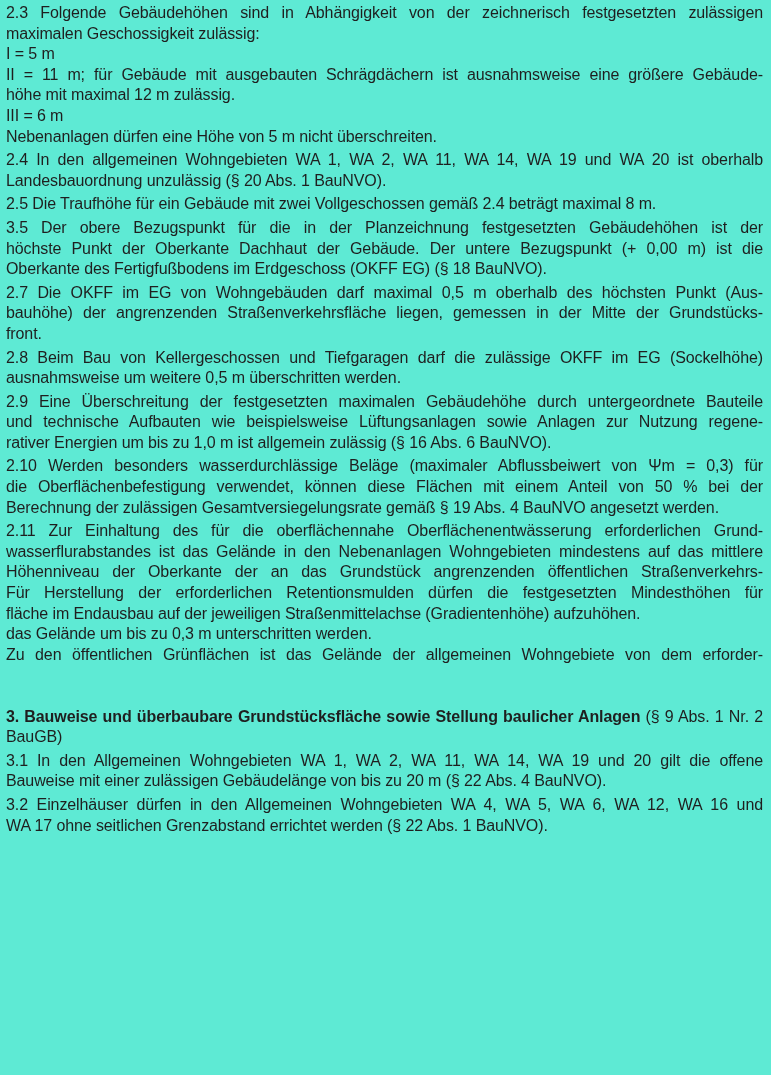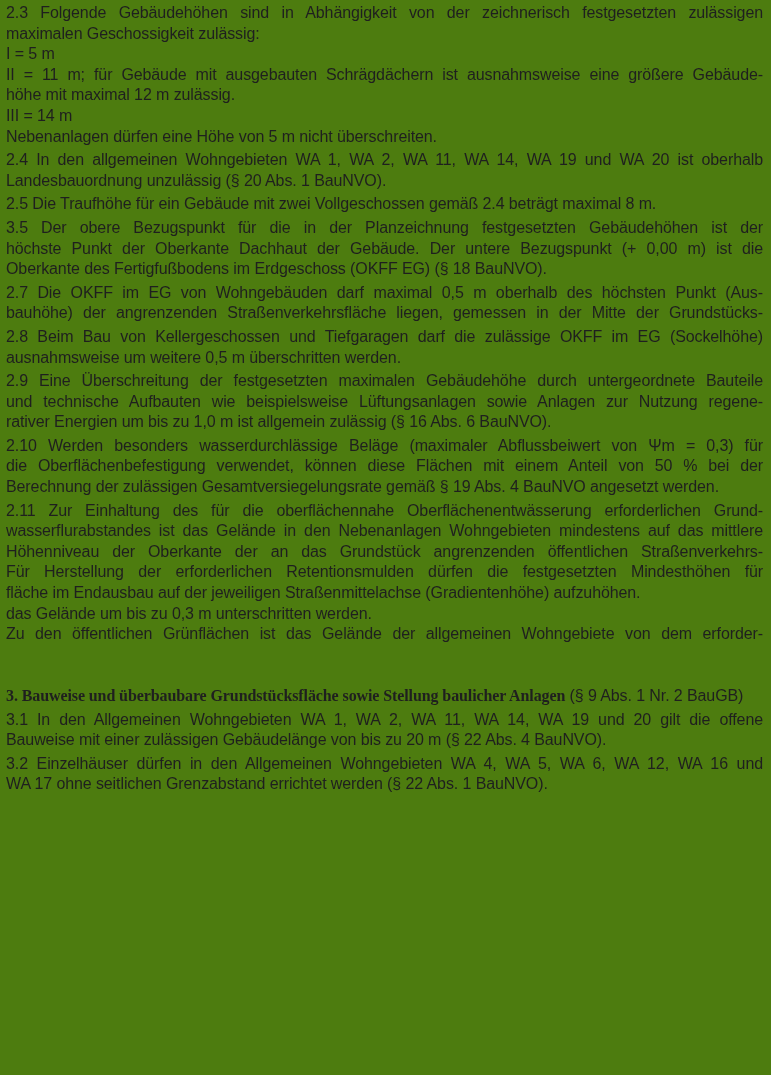--- a/index.html
+++ b/index.html
@@ -39,52 +39,52 @@
     text-align: justify;
     text-align-last: justify;
   }
   .flow {
     text-align: justify;
     max-height: 42px;
     overflow: hidden;
   }
   .b {
     font-weight: 700;
-    font-family: Liberation Serif, serif;
   }
 </style>
 </head>
 <body>
 
-<div class="page" style="background: #4d7c0f; color: rgb(31, 31, 31);">
+<div class="page" style="background: #5eead4; color: rgb(31, 31, 31);">
   <div id="doc">
       <div class="block">
         <div class="line just">2.3 Folgende Gebäudehöhen sind in Abhängigkeit von der zeichnerisch festgesetzten zulässigen</div>
         <div class="line">maximalen Geschossigkeit zulässig:</div>
         <div class="line">I = 5 m</div>
         <div class="line just">II = 11 m; für Gebäude mit ausgebauten Schrägdächern ist ausnahmsweise eine größere Gebäude-</div>
         <div class="line">höhe mit maximal 12 m zulässig.</div>
-        <div class="line">III = 14 m</div>
+        <div class="line">III = 6 m</div>
         <div class="line">Nebenanlagen dürfen eine Höhe von 5 m nicht überschreiten.</div>
       </div>
       <div class="block">
         <div class="line just">2.4 In den allgemeinen Wohngebieten WA 1, WA 2, WA 11, WA 14, WA 19 und WA 20 ist oberhalb</div>
         <div class="line">Landesbauordnung unzulässig (§ 20 Abs. 1 BauNVO).</div>
       </div>
       <div class="block">
         <div class="line">2.5 Die Traufhöhe für ein Gebäude mit zwei Vollgeschossen gemäß 2.4 beträgt maximal 8 m.</div>
       </div>
       <div class="block">
         <div class="line just">3.5 Der obere Bezugspunkt für die in der Planzeichnung festgesetzten Gebäudehöhen ist der</div>
         <div class="line just">höchste Punkt der Oberkante Dachhaut der Gebäude. Der untere Bezugspunkt (+ 0,00 m) ist die</div>
         <div class="line">Oberkante des Fertigfußbodens im Erdgeschoss (OKFF EG) (§ 18 BauNVO).</div>
       </div>
       <div class="block">
         <div class="line just">2.7 Die OKFF im EG von Wohngebäuden darf maximal 0,5 m oberhalb des höchsten Punkt (Aus-</div>
         <div class="line just">bauhöhe) der angrenzenden Straßenverkehrsfläche liegen, gemessen in der Mitte der Grundstücks-</div>
+        <div class="line">front.</div>
       </div>
       <div class="block">
         <div class="line just">2.8 Beim Bau von Kellergeschossen und Tiefgaragen darf die zulässige OKFF im EG (Sockelhöhe)</div>
         <div class="line">ausnahmsweise um weitere 0,5 m überschritten werden.</div>
       </div>
       <div class="block">
         <div class="line just">2.9 Eine Überschreitung der festgesetzten maximalen Gebäudehöhe durch untergeordnete Bauteile</div>
         <div class="line just">und technische Aufbauten wie beispielsweise Lüftungsanlagen sowie Anlagen zur Nutzung regene-</div>
         <div class="line">rativer Energien um bis zu 1,0 m ist allgemein zulässig (§ 16 Abs. 6 BauNVO).</div>
       </div>

